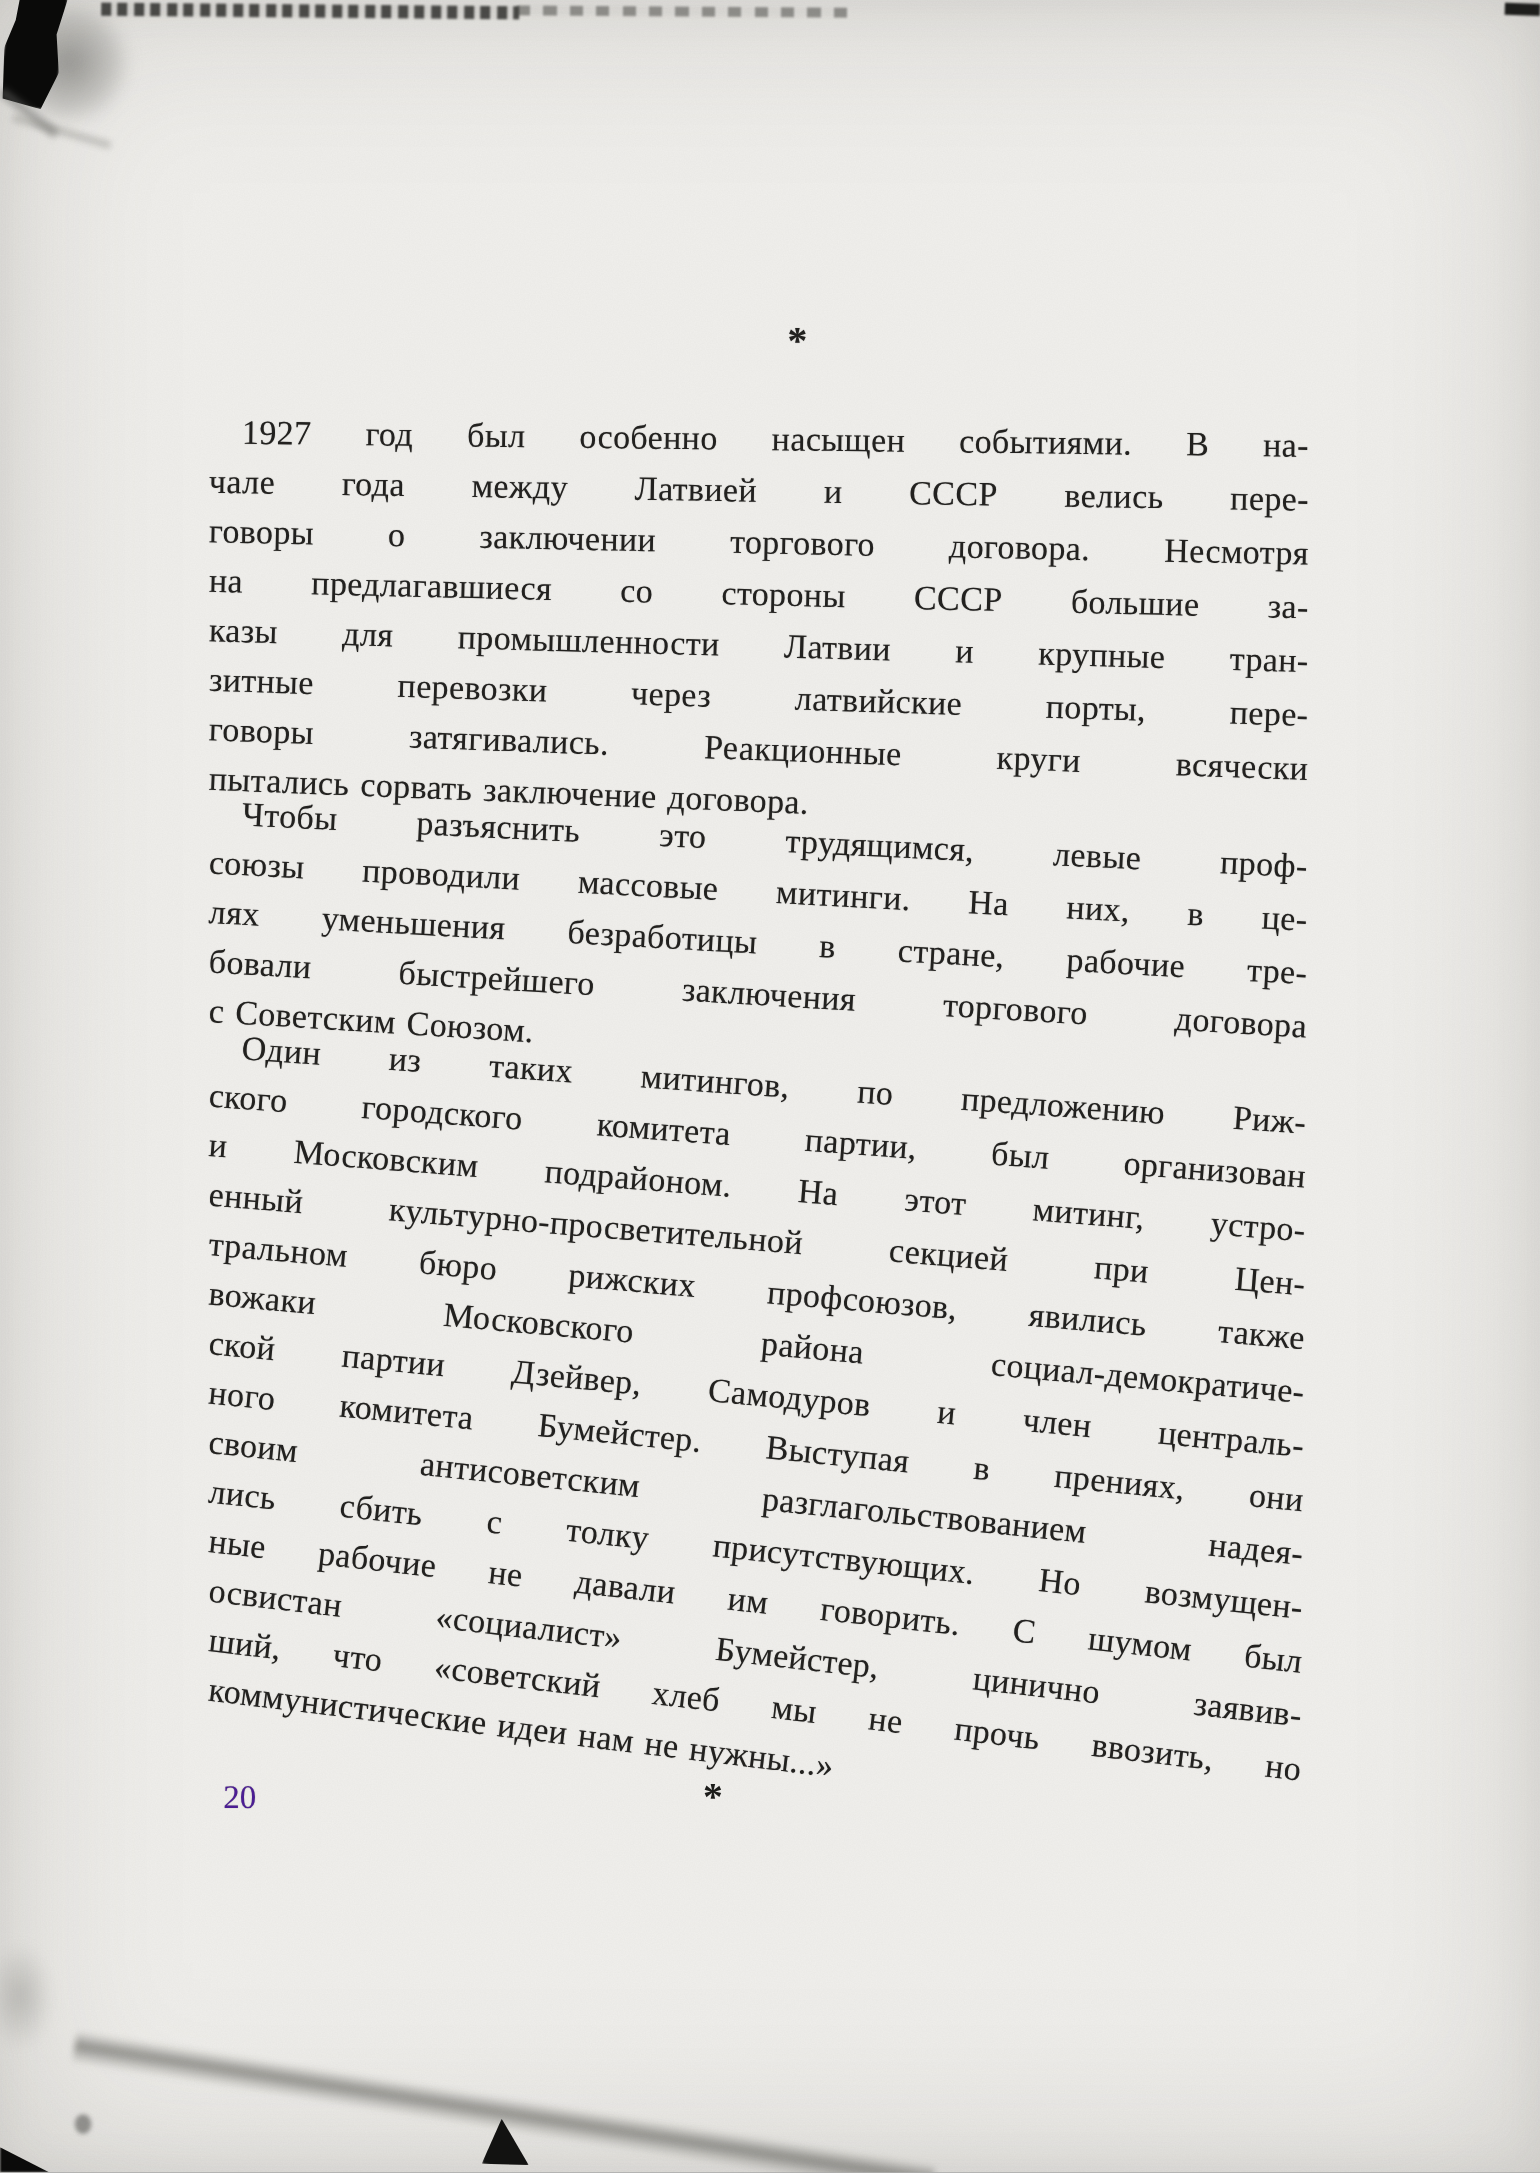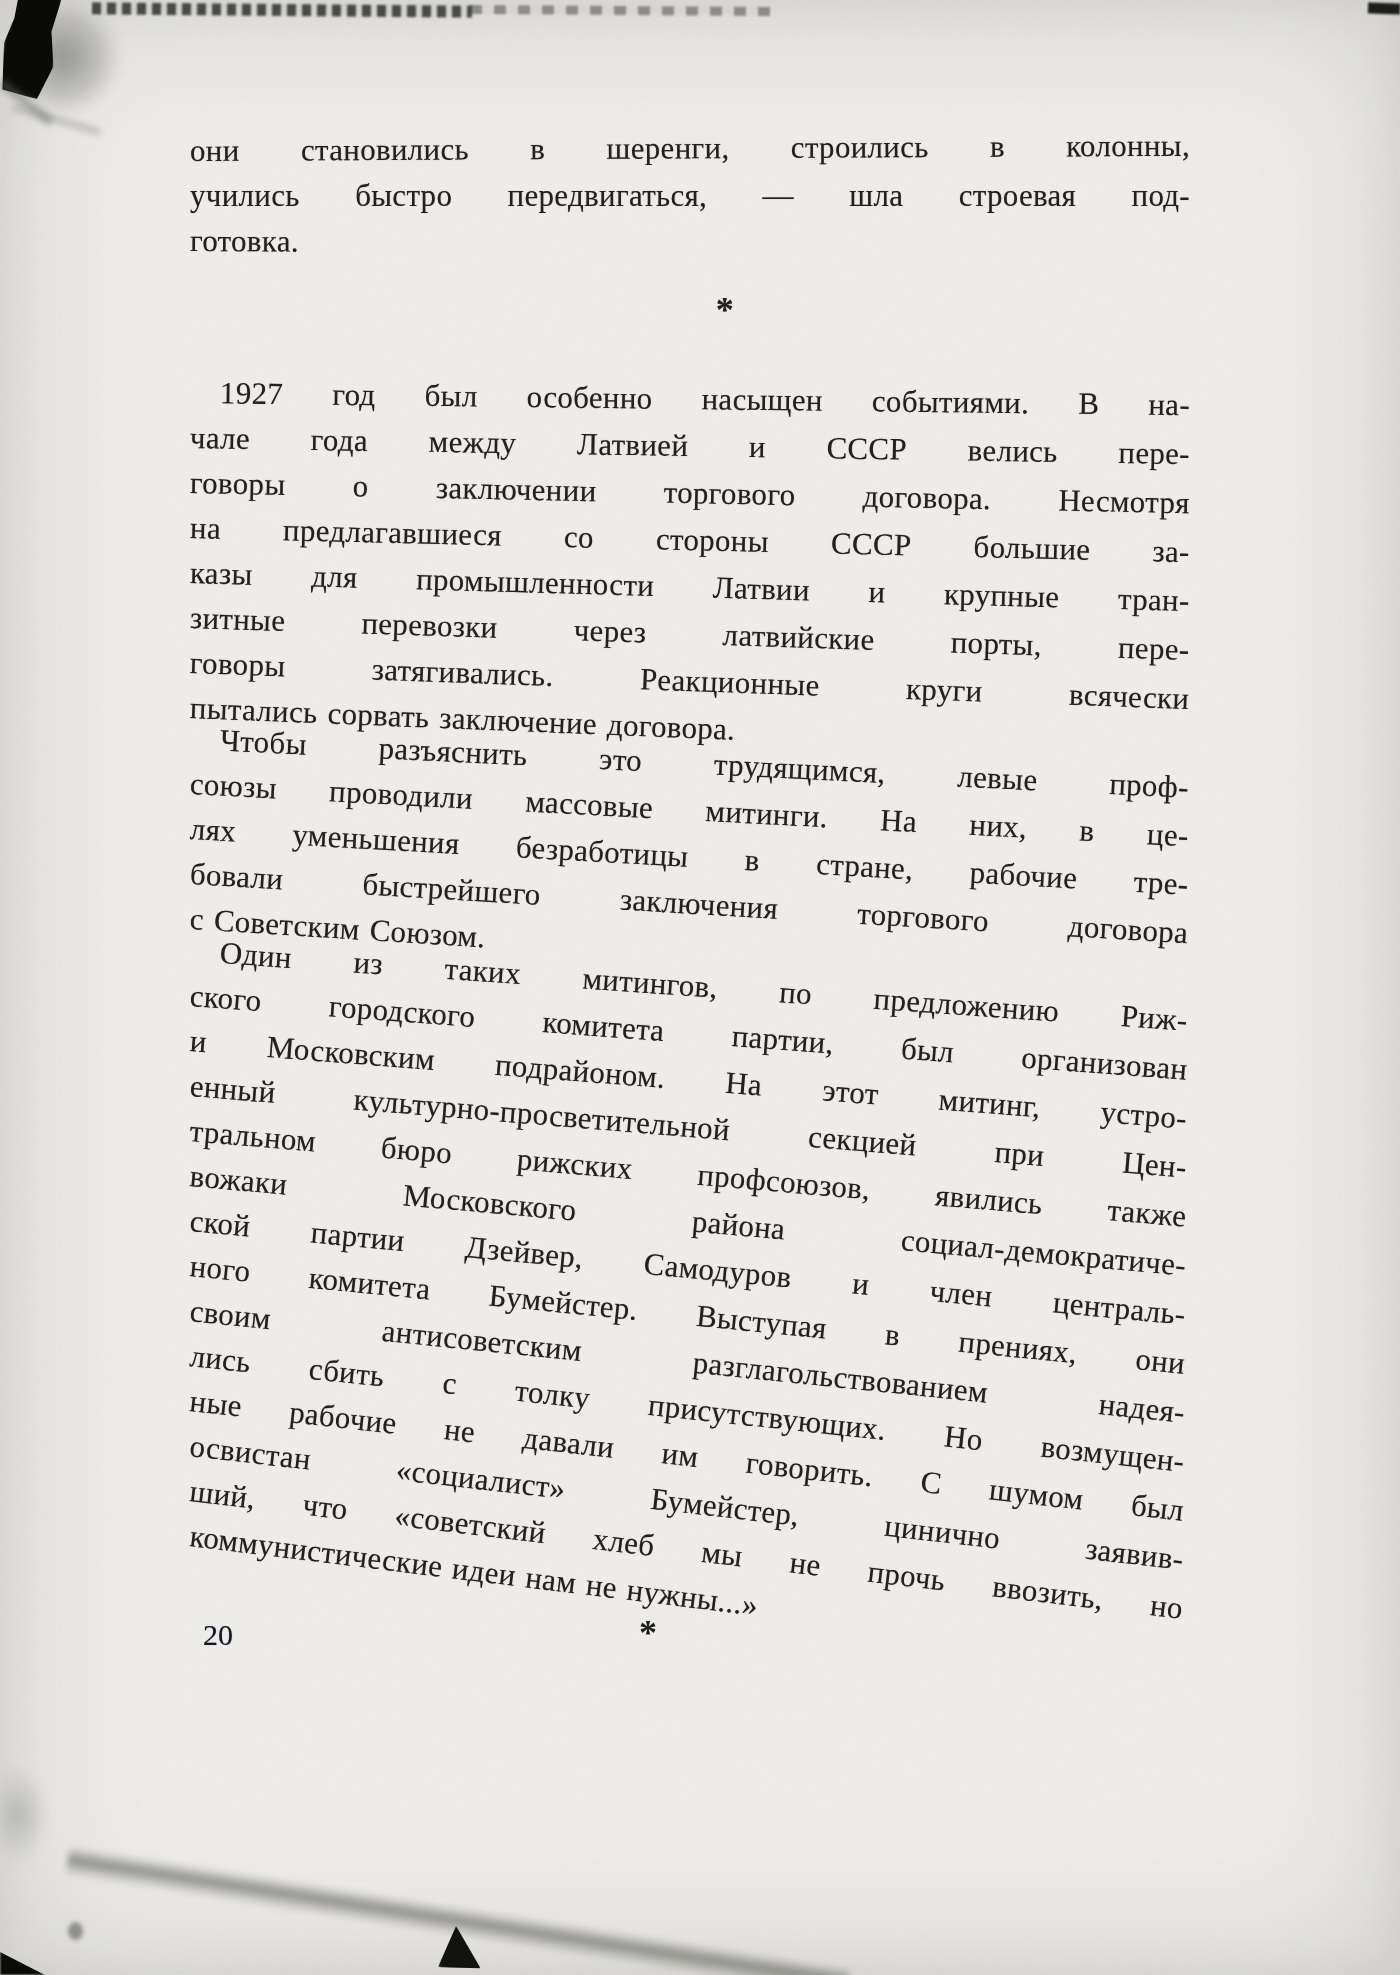--- a/index.html
+++ b/index.html
@@ -34,21 +34,21 @@
   .para .line:last-child{text-align-last:left;}
   .para.indent .line:first-child{text-indent:30px;}
   .separator{
     position:absolute;width:70px;text-align:center;
     font-size:36px;font-weight:bold;line-height:40px;
   }
   .sep-top{left:500px;top:290px;}
   .footer-pagenum{
     position:absolute;left:203px;top:1618px;
     font-family:"Liberation Serif","DejaVu Serif",serif;
-    font-size:30px;color:#0f172a;
+    font-size:30px;color:#4c1d95;
     text-shadow:0 0 1px rgba(25,25,23,.4);
   }
   .sep-bottom{
     position:absolute;left:613px;top:1612px;width:70px;text-align:center;
     font-size:36px;font-weight:bold;color:#1c1c1a;
   }
   
   .corner-blob-gray{
     position:absolute;left:-12px;top:-18px;width:150px;height:150px;
     background:radial-gradient(closest-side,rgba(88,88,84,.55),rgba(120,120,116,.28) 55%,rgba(140,140,136,0) 75%);
@@ -132,25 +132,20 @@
   <div class="top-edge-streak-faint"></div>
   <div class="top-corner-dash"></div>
   <div class="left-gray-patch"></div>
   <div class="bottom-shadow-band"></div>
   <div class="bottom-triangle"></div>
   <div class="bottom-left-wedge"></div>
   <div class="bottom-dot"></div>
 
   <div class="textblock">
 
-    <div class="para" style="top:128px">
-        <div class="line" style="transform: rotate(-0.3deg);">они становились в шеренги, строились в колонны,</div>
-        <div class="line" style="transform: rotate(0deg);">учились быстро передвигаться, — шла строевая под-</div>
-        <div class="line" style="transform: rotate(0.3deg);">готовка.</div>
-      </div>
 
     <div class="separator sep-top">*</div>
 
     <div class="para indent" style="top:370px">
         <div class="line" style="transform: rotate(0.7deg);">1927 год был особенно насыщен событиями. В на-</div>
         <div class="line" style="transform: rotate(0.93deg);">чале года между Латвией и СССР велись пере-</div>
         <div class="line" style="transform: rotate(1.16deg);">говоры о заключении торгового договора. Несмотря</div>
         <div class="line" style="transform: rotate(1.39deg);">на предлагавшиеся со стороны СССР большие за-</div>
         <div class="line" style="transform: rotate(1.61deg);">казы для промышленности Латвии и крупные тран-</div>
         <div class="line" style="transform: rotate(1.84deg);">зитные перевозки через латвийские порты, пере-</div>

